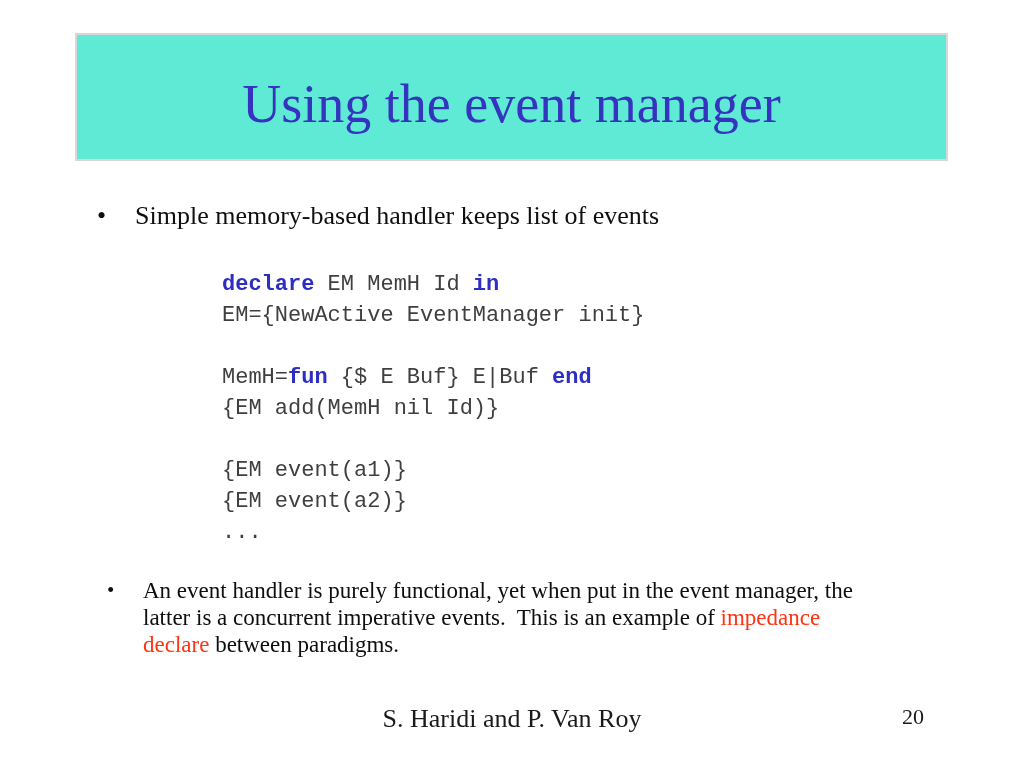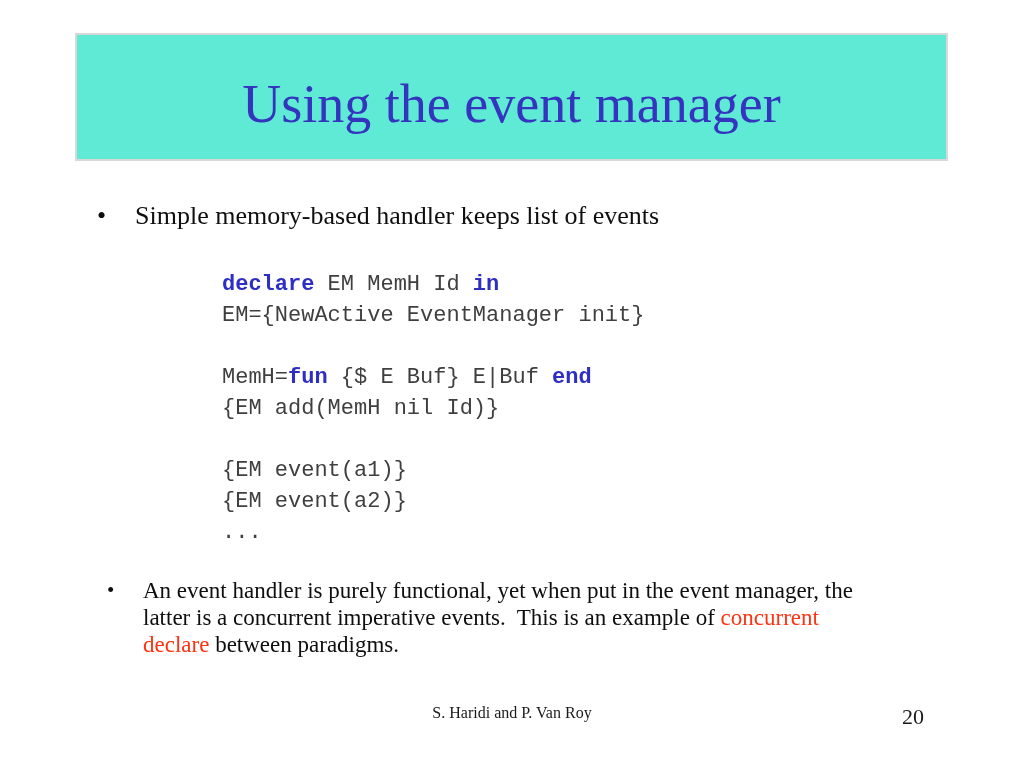--- a/index.html
+++ b/index.html
@@ -49,21 +49,21 @@
   .code .line { white-space: pre; height: 31px; }
   .code .kw { color: #2e2ec4; font-weight: bold; }
 
   
   .richlines .line { white-space: pre; }
   .red { color: #ff3312; }
 
   
   .footer-authors {
     position: absolute; left: 0; top: 704px; width: 1024px;
-    text-align: center; font-size: 16px; color: #1a1a1a;
+    text-align: center; font-size: 26px; color: #1a1a1a;
   }
   .footer-page {
     position: absolute; right: 100px; top: 704px;
     font-size: 22px; color: #1a1a1a;
   }
 </style>
 </head>
 <body>
 
 <div class="slide">
@@ -76,21 +76,21 @@
     <span class="dot">•</span>
     <span class="bullet-text">Simple memory-based handler keeps list of events</span>
   </div>
 
   <pre class="code"><div class="line"><span class="kw">declare</span><span> EM MemH Id </span><span class="kw">in</span></div><div class="line"><span>EM={NewActive EventManager init}</span></div><div class="line">&nbsp;</div><div class="line"><span>MemH=</span><span class="kw">fun</span><span> {$ E Buf} E|Buf </span><span class="kw">end</span></div><div class="line"><span>{EM add(MemH nil Id)}</span></div><div class="line">&nbsp;</div><div class="line"><span>{EM event(a1)}</span></div><div class="line"><span>{EM event(a2)}</span></div><div class="line"><span>...</span></div></pre>
 
   <div class="bullet-row bullet-row-2">
     <span class="dot">•</span>
     <div class="richlines">
         <div class="line"><span>An event handler is purely functional, yet when put in the event manager, the</span></div>
-        <div class="line"><span>latter is a concurrent imperative events.  This is an example of </span><span class="red">concurrent</span></div>
+        <div class="line"><span>latter is a concurrent imperative events.  This is an example of </span><span class="red">impedance</span></div>
         <div class="line"><span class="red">declare</span><span> between paradigms.</span></div>
       </div>
   </div>
 
   <div class="footer-authors">S. Haridi and P. Van Roy</div>
   <div class="footer-page">20</div>
 
 </div>
 
 </body></html>

